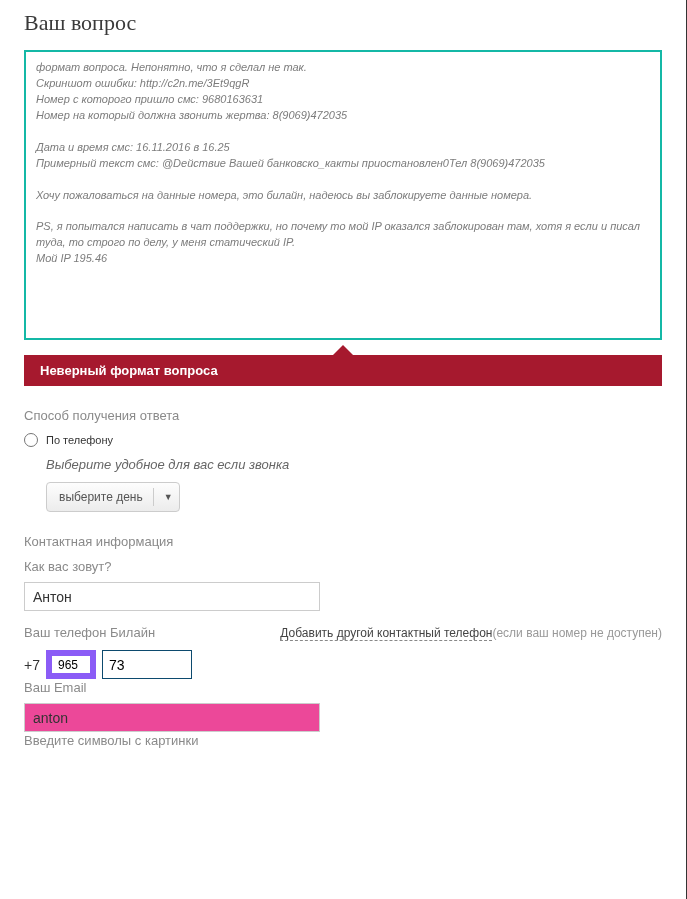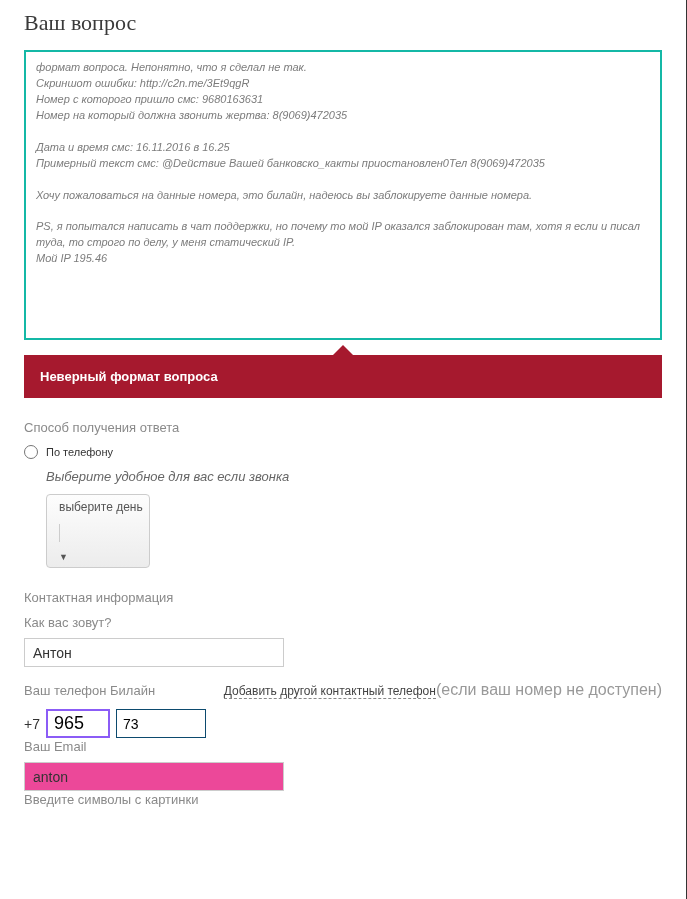--- a/index.html
+++ b/index.html
@@ -47,21 +47,21 @@
       left: 50%;
       transform: translateX(-50%);
       width: 0; height: 0;
       border-left: 10px solid transparent;
       border-right: 10px solid transparent;
       border-bottom: 10px solid #a6192e;
     }
     .error-banner {
       background: #a6192e;
       color: #fff;
-      padding: 14px 16px;
+      padding: 8px 16px;
       font-size: 13px;
       font-weight: bold;
       margin-top: 12px;
     }
     .section-label {
       color: #8a8a8a;
       font-size: 13px;
       margin-top: 22px;
       margin-bottom: 10px;
     }
@@ -83,28 +83,28 @@
     .hint-text {
       font-style: italic;
       color: #666;
       font-size: 13px;
       margin-left: 22px;
       margin-bottom: 10px;
     }
     .select-wrap {
       margin-left: 22px;
       display: inline-flex;
+      align-items: center;
       border: 1px solid #ccc;
       border-radius: 4px;
       background: linear-gradient(#fdfdfd, #ececec);
       padding: 5px 6px 5px 12px;
       gap: 10px;
       font-size: 12px;
       color: #555;
-      flex-direction: column;
     }
     .select-divider {
       width: 1px; height: 18px; background: #ccc;
     }
     .select-caret {
       font-size: 9px;
       color: #555;
     }
     .radio-email {
       margin-top: 28px;
@@ -114,55 +114,55 @@
       color: #8a8a8a;
       font-size: 13px;
       margin-top: 1px;
       margin-bottom: 8px;
     }
     .text-input {
       border: 1px solid #ccc;
       padding: 6px 8px;
       font-size: 14px;
       color: #333;
-      width: 260px;
+      width: 296px;
       height: 29px;
     }
     .phone-row {
       display: flex;
       justify-content: space-between;
       align-items: center;
       margin-top: 14px;
     }
     .add-phone-link {
       color: #444;
       font-size: 12px;
       border-bottom: 1px dashed #888;
       cursor: pointer;
     }
     .add-phone-suffix {
       color: #999;
-      font-size: 16px;
+      font-size: 12px;
     }
     .phone-inputs {
       display: flex;
       align-items: center;
       gap: 6px;
       margin-top: 10px;
     }
     .phone-prefix {
       font-size: 14px;
       color: #333;
     }
     .phone-code {
-      border: 2px solid #8b5cf6;
-      width: 64px;
+      border: 6px solid #8b5cf6;
+      width: 50px;
       height: 29px;
       padding: 4px 6px;
-      font-size: 18px;
+      font-size: 12px;
       text-align: left;
     }
     .phone-num {
       border: 1px solid #0c4a6e;
       width: 90px;
       height: 29px;
       padding: 4px 6px;
       font-size: 14px;
     }
     .email-input {

